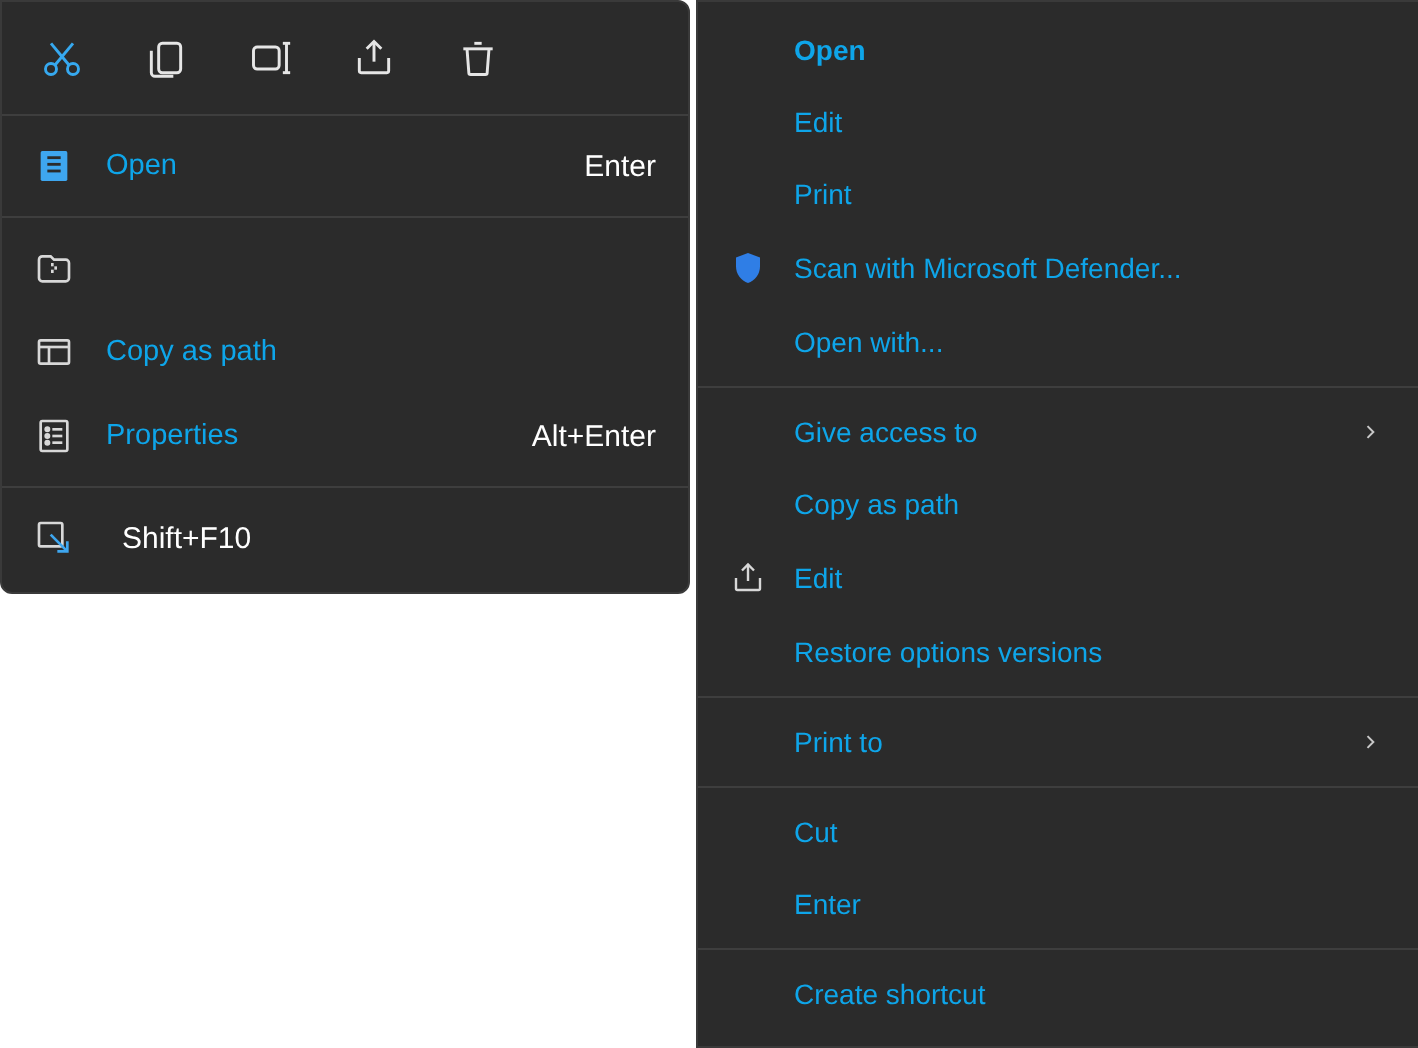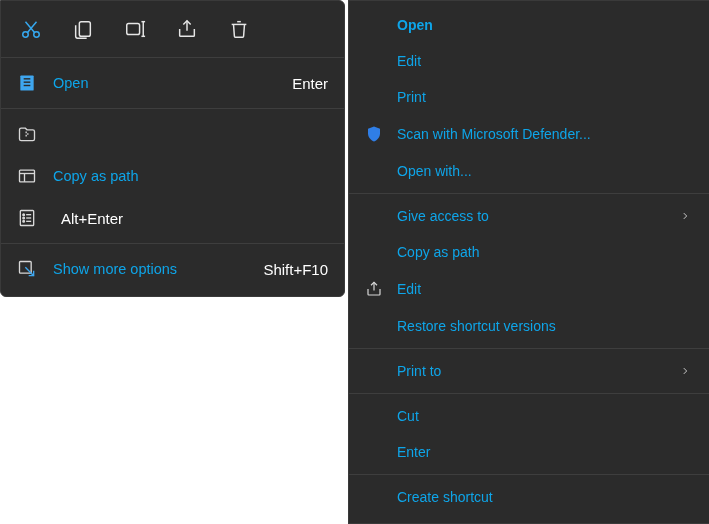--- a/index.html
+++ b/index.html
@@ -164,34 +164,34 @@
       <svg width="20" height="20" viewBox="0 0 24 24" fill="none" stroke="currentColor" stroke-width="1.6">
         <rect x="4" y="3" width="16" height="18" rx="1"></rect>
         <circle cx="8" cy="8" r="1" fill="currentColor"></circle>
           <line x1="11" y1="8" x2="17" y2="8"></line>
         <circle cx="8" cy="12" r="1" fill="currentColor"></circle>
           <line x1="11" y1="12" x2="17" y2="12"></line>
         <circle cx="8" cy="16" r="1" fill="currentColor"></circle>
           <line x1="11" y1="16" x2="17" y2="16"></line>
       </svg>
     </span>
+    <span class="lbl">Properties</span>
     <span class="hint">Alt+Enter</span>
   </div>
 
   <div class="sep"></div>
 
   <div class="item">
     <span class="ico">
       <svg width="20" height="20" viewBox="0 0 24 24" fill="none" stroke="currentColor" stroke-width="1.6">
         <rect x="3" y="3" width="14" height="14" rx="1"></rect>
         <path d="M10 10l10 10" stroke="#3ea6ef"></path>
           <path d="M20 14v6h-6" stroke="#3ea6ef"></path>
       </svg>
     </span>
-    <span class="lbl">Show more options</span>
     <span class="hint">Shift+F10</span>
   </div>
 </div>
 
 <div class="menu right">
   <div class="item bold">
     <span class="ico"></span>
     <span class="lbl">Open</span>
   </div>
   <div class="item">
@@ -235,21 +235,21 @@
       <svg width="18" height="18" viewBox="0 0 24 24" fill="none" stroke="currentColor" stroke-width="1.6">
         <path d="M4 12v7a1 1 0 0 0 1 1h14a1 1 0 0 0 1-1v-7"></path>
           <path d="M12 3v11"></path>
           <path d="M8 7l4-4 4 4"></path>
       </svg>
     </span>
     <span class="lbl">Edit</span>
   </div>
   <div class="item">
     <span class="ico"></span>
-    <span class="lbl">Restore shortcut versions</span>
+    <span class="lbl">Restore options versions</span>
   </div>
 
   <div class="sep"></div>
 
   <div class="item">
     <span class="ico"></span>
     <span class="lbl">Print to</span>
     <span class="chev">
         <svg width="10" height="10" viewBox="0 0 24 24" fill="none" stroke="currentColor" stroke-width="2.4">
           <path d="M9 5l7 7-7 7"></path>

